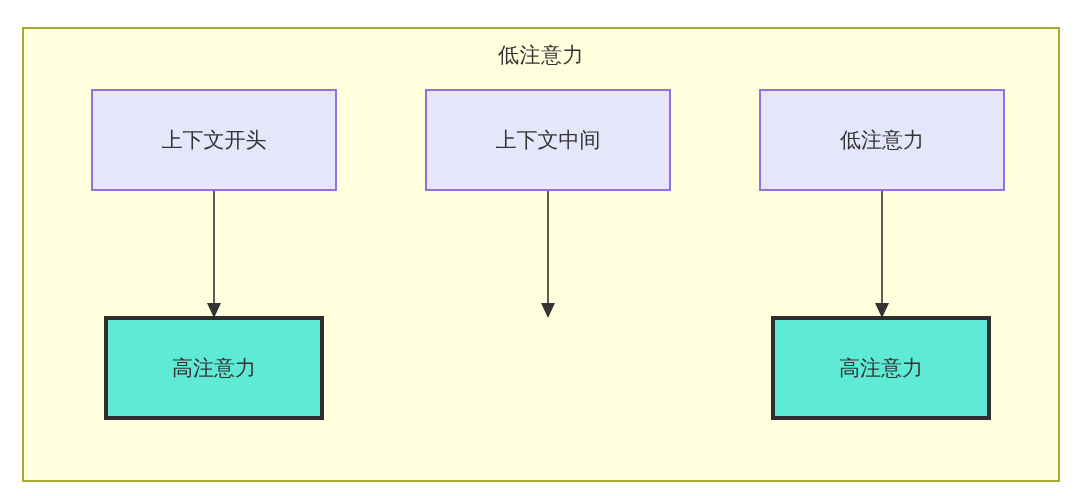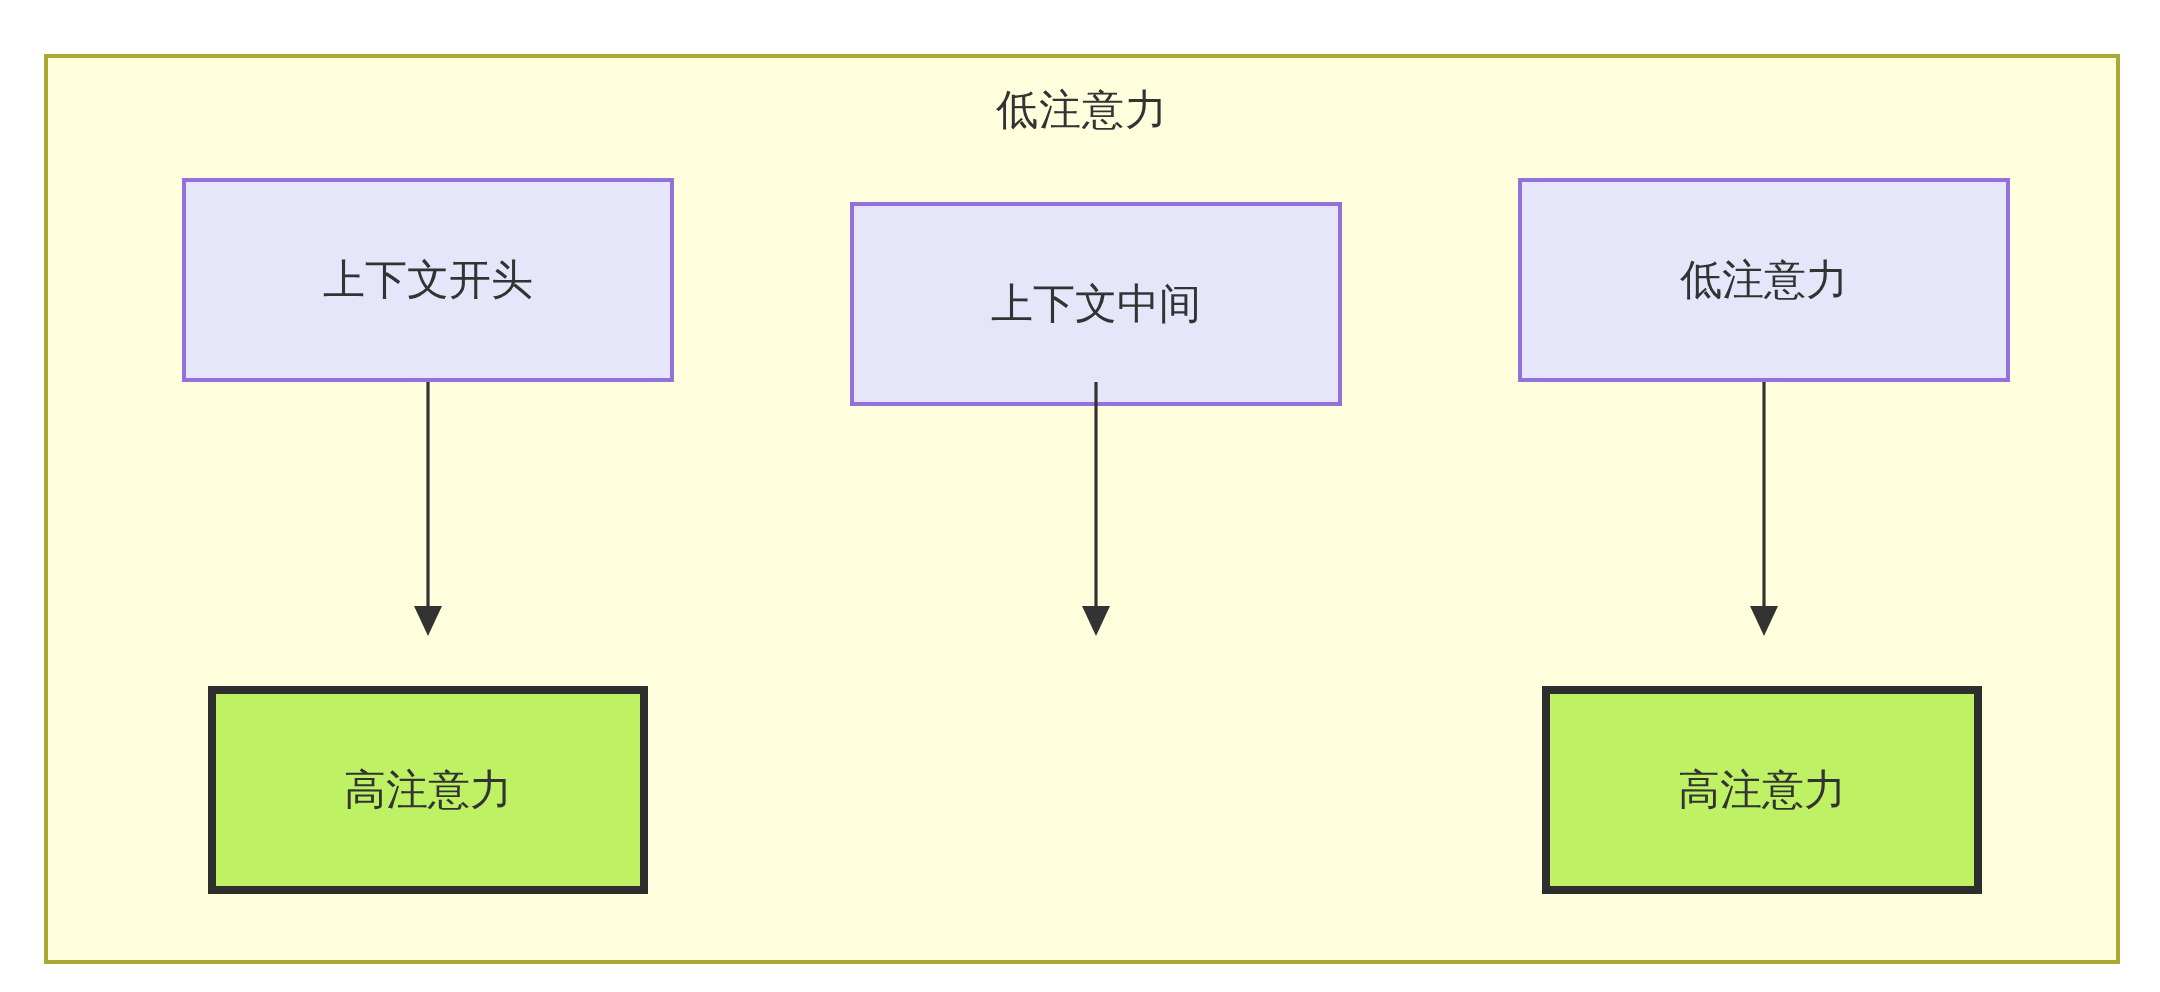--- a/index.html
+++ b/index.html
@@ -64,26 +64,26 @@
     height: 102px;
   }
 
   .node-attention {
     border: 4px solid #2e2e2e;
     font-size: 21px;
     width: 220px;
     height: 104px;
   }
 
-  .fill-high { background: #bef264; margin-top: 27px; }
+  .fill-high { background: #5eead4; }
   .fill-low  { background: #fa9a9a; }
 
   
   .col1-top { left: 91px;  top: 89px; }
-  .col2-top { left: 425px; top: 89px; margin-top: 12px; }
+  .col2-top { left: 425px; top: 89px; }
   .col3-top { left: 759px; top: 89px; }
 
   
   .col1-bot { left: 104px; top: 316px; }
   .col2-bot { left: 437px; top: 316px; }
   .col3-bot { left: 771px; top: 316px; }
 
   
   #edges {
     position: absolute;

